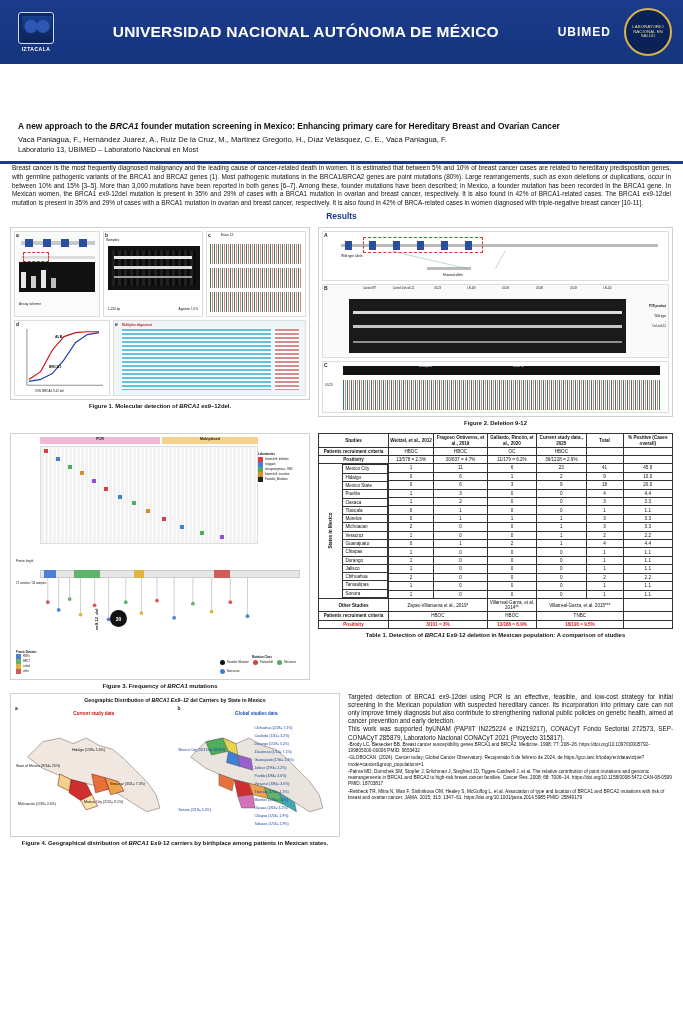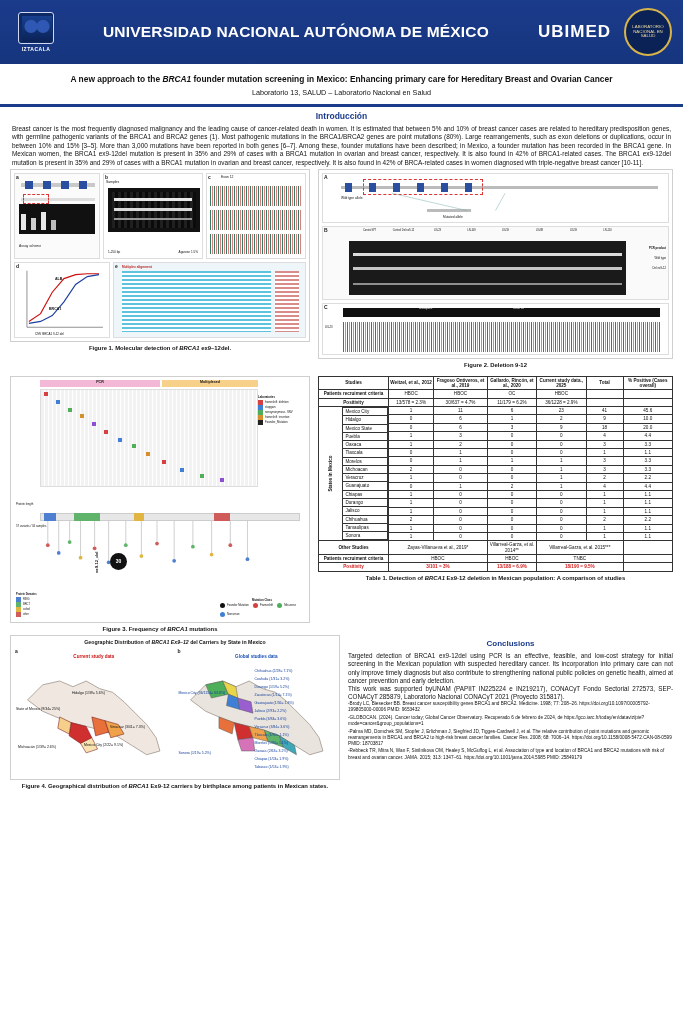--- a/index.html
+++ b/index.html
@@ -35,31 +35,31 @@
       linear-gradient(180deg,#17408f,#0b2256);
   }
   .iztacala-word { font-size:5px; letter-spacing:.5px; margin-top:2px; font-weight:bold; color:#fff;}
   .header-center { flex:1 1 auto; text-align:center; padding:0 4px;}
   .header-center h1 {
     margin:0; font-size:15.5px; font-weight:bold; letter-spacing:.2px;
   }
   .header-center h2 {
     margin:2px 0 0 0; font-size:13px; font-weight:bold;
   }
-  .ubimed { font-size:17px; font-weight:bold; letter-spacing:1px; padding:0 10px; }
+  .ubimed { font-size:12px; font-weight:bold; letter-spacing:1px; padding:0 10px; }
   .lab-logo { width:54px;height:54px;flex:0 0 54px; display:flex;align-items:center;justify-content:center;}
   .lab-circle {
     width:48px;height:48px;border-radius:50%;
     background:#0b2256; border:2px solid #d8b44a;
     display:flex;align-items:center;justify-content:center;
     font-size:4.4px;color:#e8d9a0;text-align:center;line-height:1.1;padding:3px;
   }
 
   
-  .title-block { text-align:center; padding:10px 18px 2px 18px; }
+  .title-block { text-align:left; padding:10px 18px 2px 18px;margin-top:47px; }
   .paper-title { font-size:8.4px; font-weight:bold; margin:0 0 3px 0; line-height:1.3; }
   .paper-title i { font-style:italic; }
   .authors { font-size:7.6px; margin:0 0 1px 0; }
   .affil { font-size:7.2px; margin:0 0 3px 0; }
 
   .rule { height:3px; background:#1b3b8b; margin:2px 0 0 0; }
 
   
   .sec-h {
     color:#1b3b8b; font-weight:bold; text-align:center;
@@ -157,27 +157,28 @@
     <div class="ubimed">UBIMED</div>
     <div class="lab-logo">
       <div class="lab-circle">LABORATORIO NACIONAL EN SALUD</div>
     </div>
   </div>
 
   <div class="title-block">
     <div class="paper-title">
       <span>A new approach to the </span><i>BRCA1</i><span> founder mutation screening in Mexico: Enhancing primary care for Hereditary Breast and Ovarian Cancer</span>
     </div>
-    <div class="affil">Laboratorio 13, SALUD – Laboratorio Nacional en Salud</div>
+    <div class="authors">Vaca Paniagua, F., Hernández Juarez, A., Ruíz De la Cruz, M., Martinez Gregorio, H., Díaz Velásquez, C. E., Vaca Paniagua, F.</div>
+    <div class="affil">Laboratorio 13, UBIMED – Laboratorio Nacional en Most</div>
   </div>
   <div class="rule"></div>
 
-  <div class="sec-h">Introducción</div>
   <div class="intro">Breast cancer is the most frequently diagnosed malignancy and the leading cause of cancer-related death in women. It is estimated that between 5% and 10% of breast cancer cases are related to hereditary predisposition genes, with germline pathogenic variants of the BRCA1 and BRCA2 genes (1). Most pathogenic mutations in the BRCA1/BRCA2 genes are point mutations (80%). Large rearrangements, such as exon deletions or duplications, occur in between 10% and 15% [3–5]. More than 3,000 mutations have been reported in both genes [6–7]. Among these, founder mutations have been described; in Mexico, a founder mutation has been recorded in the BRCA1 gene. In Mexican women, the BRCA1 ex9-12del mutation is present in 35% and 29% of cases with a BRCA1 mutation in ovarian and breast cancer, respectively. It is also found in 42% of BRCA1-related cases. The BRCA1 ex9-12del mutation is present in 35% and 29% of cases with a BRCA1 mutation in ovarian and breast cancer, respectively. It is also found in 42% of BRCA-related cases in women diagnosed with triple-negative breast cancer [10-11].</div>
 
+  <div class="sec-h">Results</div>
 
   <div class="results-wrap">
 
     <div class="row1">
 
       <div class="col-left">
         <div class="fig1">
           <div class="fig1-top" style="height:86px;">
 
             <div class="panel" style="flex:0 0 86px; background:#fbfbfb;">
@@ -738,21 +739,20 @@
             <div class="mapnote blue" style="left:2px;top:104px;">Sonora (1/19= 5.2%)</div>
           </div>
         </div>
       </div>
       <div class="figcap">
         <span>Figure 4. Geographical distribution of </span><i>BRCA1</i><span> Ex9-12 carriers by birthplace among patients in Mexican states.</span>
       </div>
     </div>
 
     <div class="br">
-      <div class="sec-h small">Conclusions</div>
       <div class="concl">Targeted detection of BRCA1 ex9-12del using PCR is an effective, feasible, and low-cost strategy for initial screening in the Mexican population with suspected hereditary cancer. Its incorporation into primary care can not only improve timely diagnosis but also contribute to strengthening national public policies on genetic health, aimed at cancer prevention and early detection.</div>
 
       <div class="ack">This work was supported byUNAM (PAPIIT IN225224 e IN219217), CONACyT Fondo Sectorial 272573, SEP-CONACyT 285879, Laboratorio Nacional CONACyT 2021 (Proyecto 315817).</div>
 
       <div class="refs">
         <div>-Brody LC, Biesecker BB. Breast cancer susceptibility genes BRCA1 and BRCA2. Medicine. 1998; 77: 208–26. https://doi.org/10.1097/00005792-199805000-00006 PMID: 9653432</div>
         <div>-GLOBOCAN. (2024). Cancer today; Global Cancer Observatory. Recuperado 6 de febrero de 2024, de https://gco.iarc.fr/today/en/dataviz/pie?mode=cancer&amp;group_populations=1</div>
         <div>-Palma MD, Domchek SM, Stopfer J, Erlichman J, Siegfried JD, Tigges-Cardwell J, et al. The relative contribution of point mutations and genomic rearrangements in BRCA1 and BRCA2 to high-risk breast cancer families. Cancer Res. 2008; 68: 7006–14. https://doi.org/10.1158/0008-5472.CAN-08-0599 PMID: 18703817</div>
         <div>-Rebbeck TR, Mitra N, Wan F, Sinilnikova OM, Healey S, McGuffog L, et al. Association of type and location of BRCA1 and BRCA2 mutations with risk of breast and ovarian cancer. JAMA. 2015; 313: 1347–61. https://doi.org/10.1001/jama.2014.5985 PMID: 25849179</div>
       </div>

